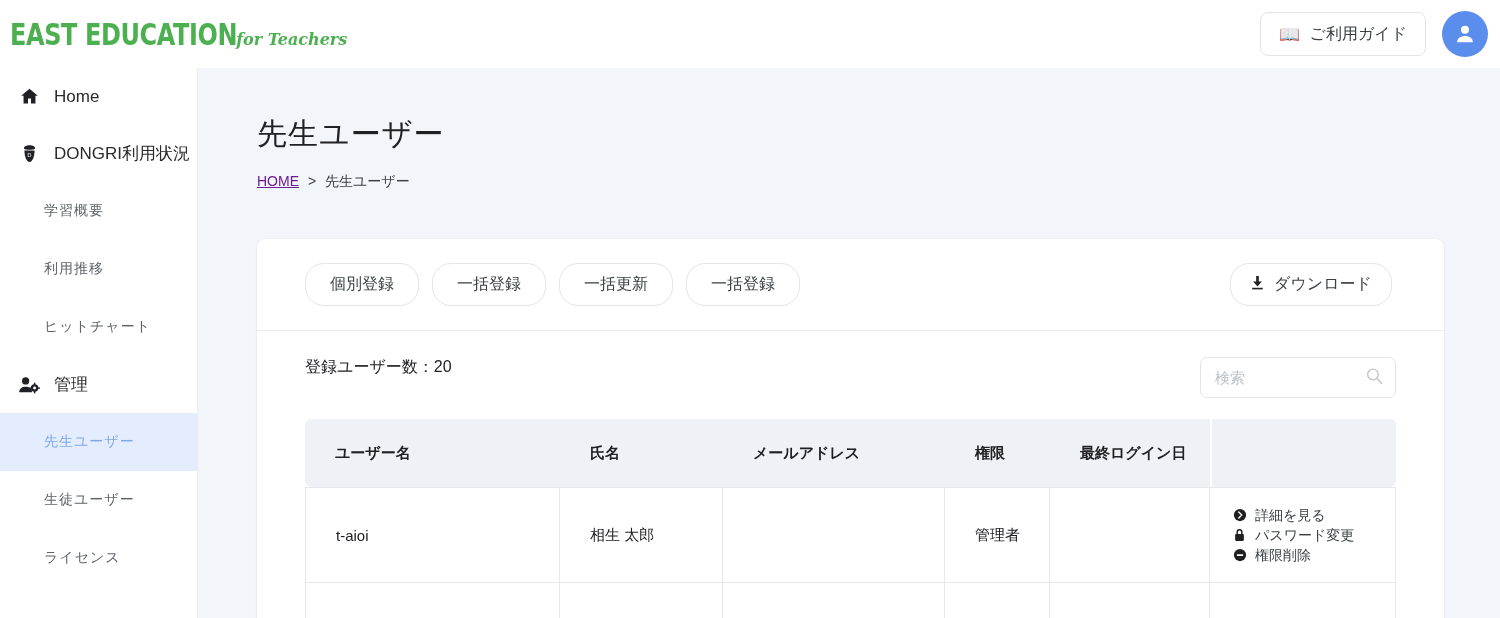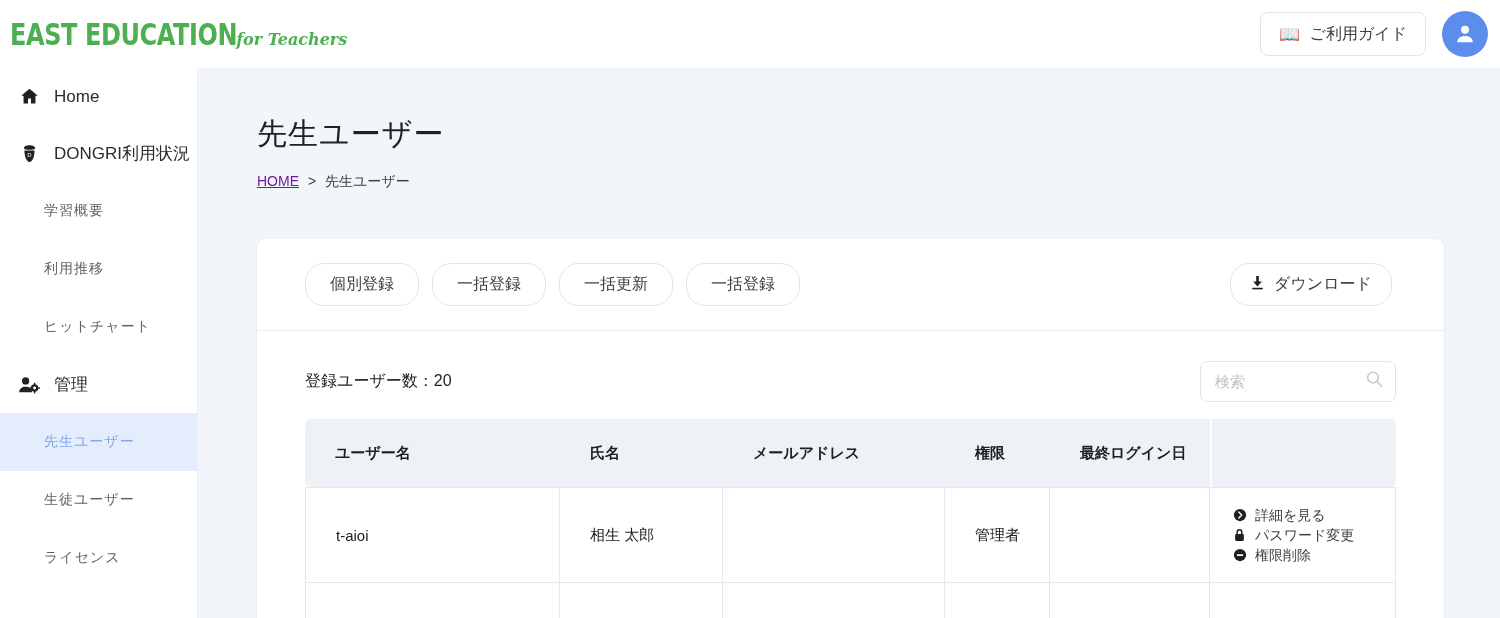--- a/index.html
+++ b/index.html
@@ -180,21 +180,21 @@
     display: flex;
     align-items: center;
     justify-content: center;
     gap: 9px;
     min-width: 162px;
   }
 
   .card-body { padding: 26px 48px 0 48px; }
   .body-head {
     display: flex;
-    align-items: center;
+    align-items: flex-start;
     height: 48px;
     gap: 10px;
   }
   .user-count {
     font-size: 16px;
     color: #202124;
     white-space: nowrap;
   }
   .search-box {
     margin-left: auto;

